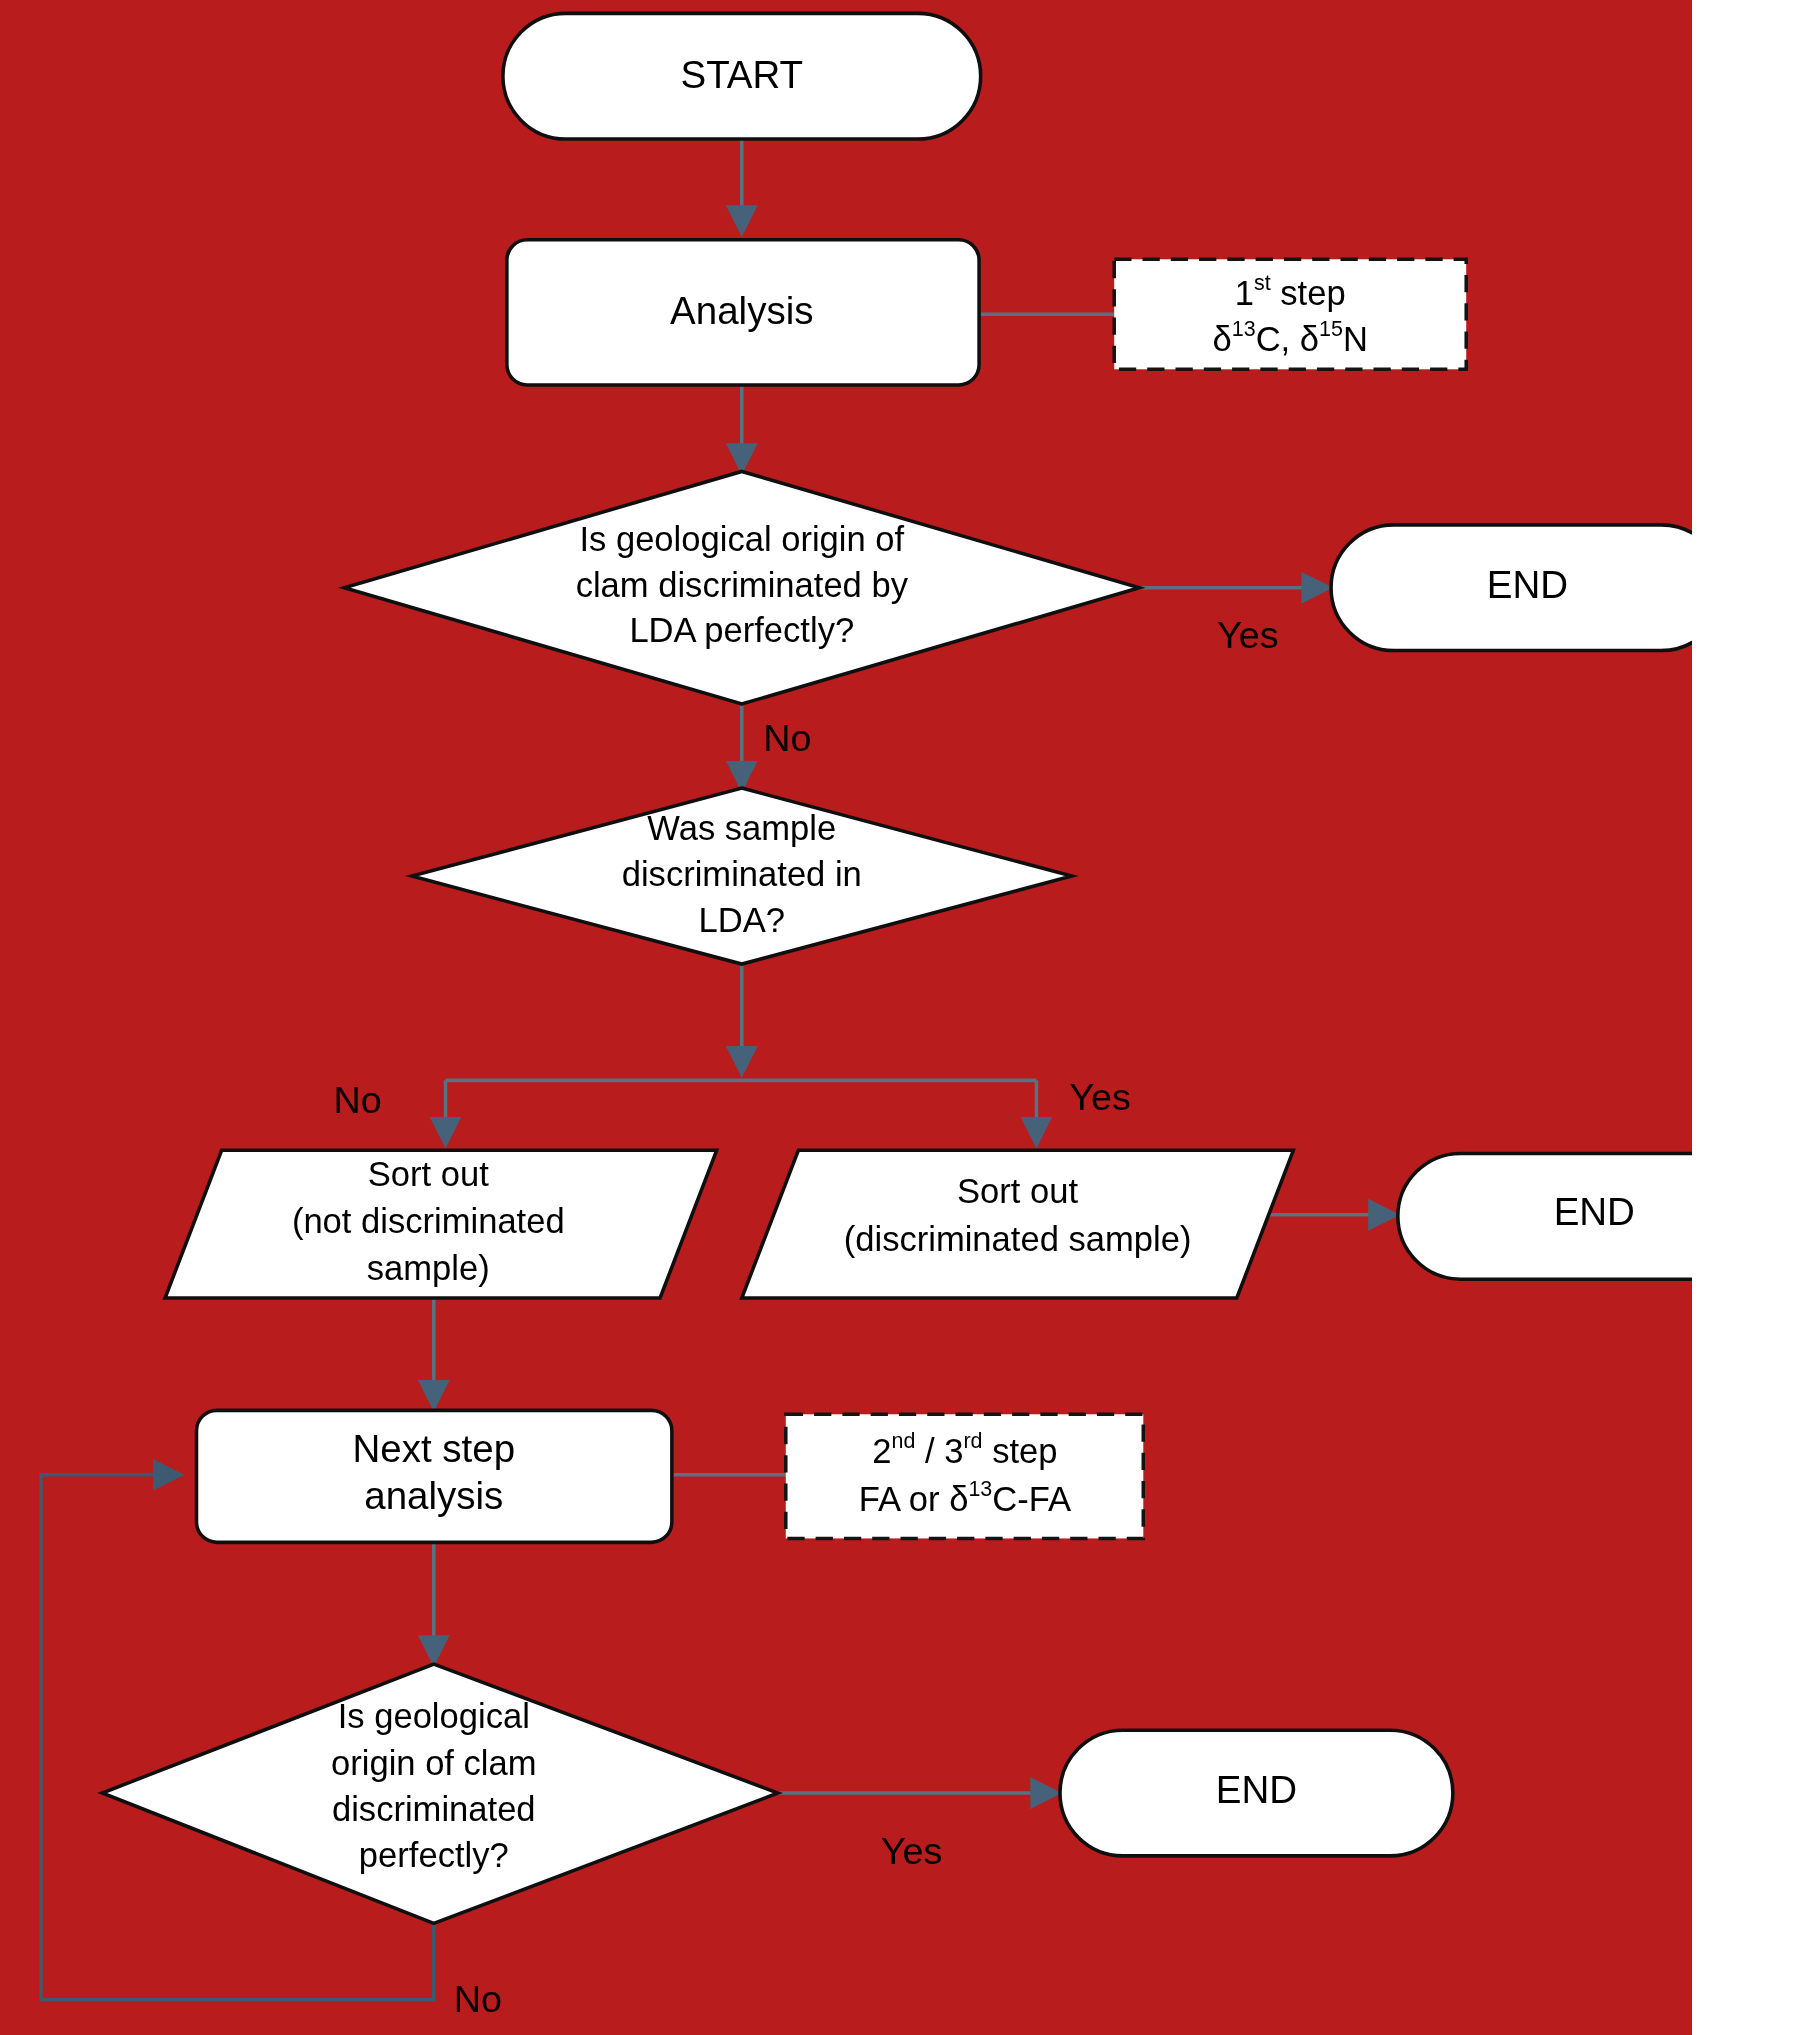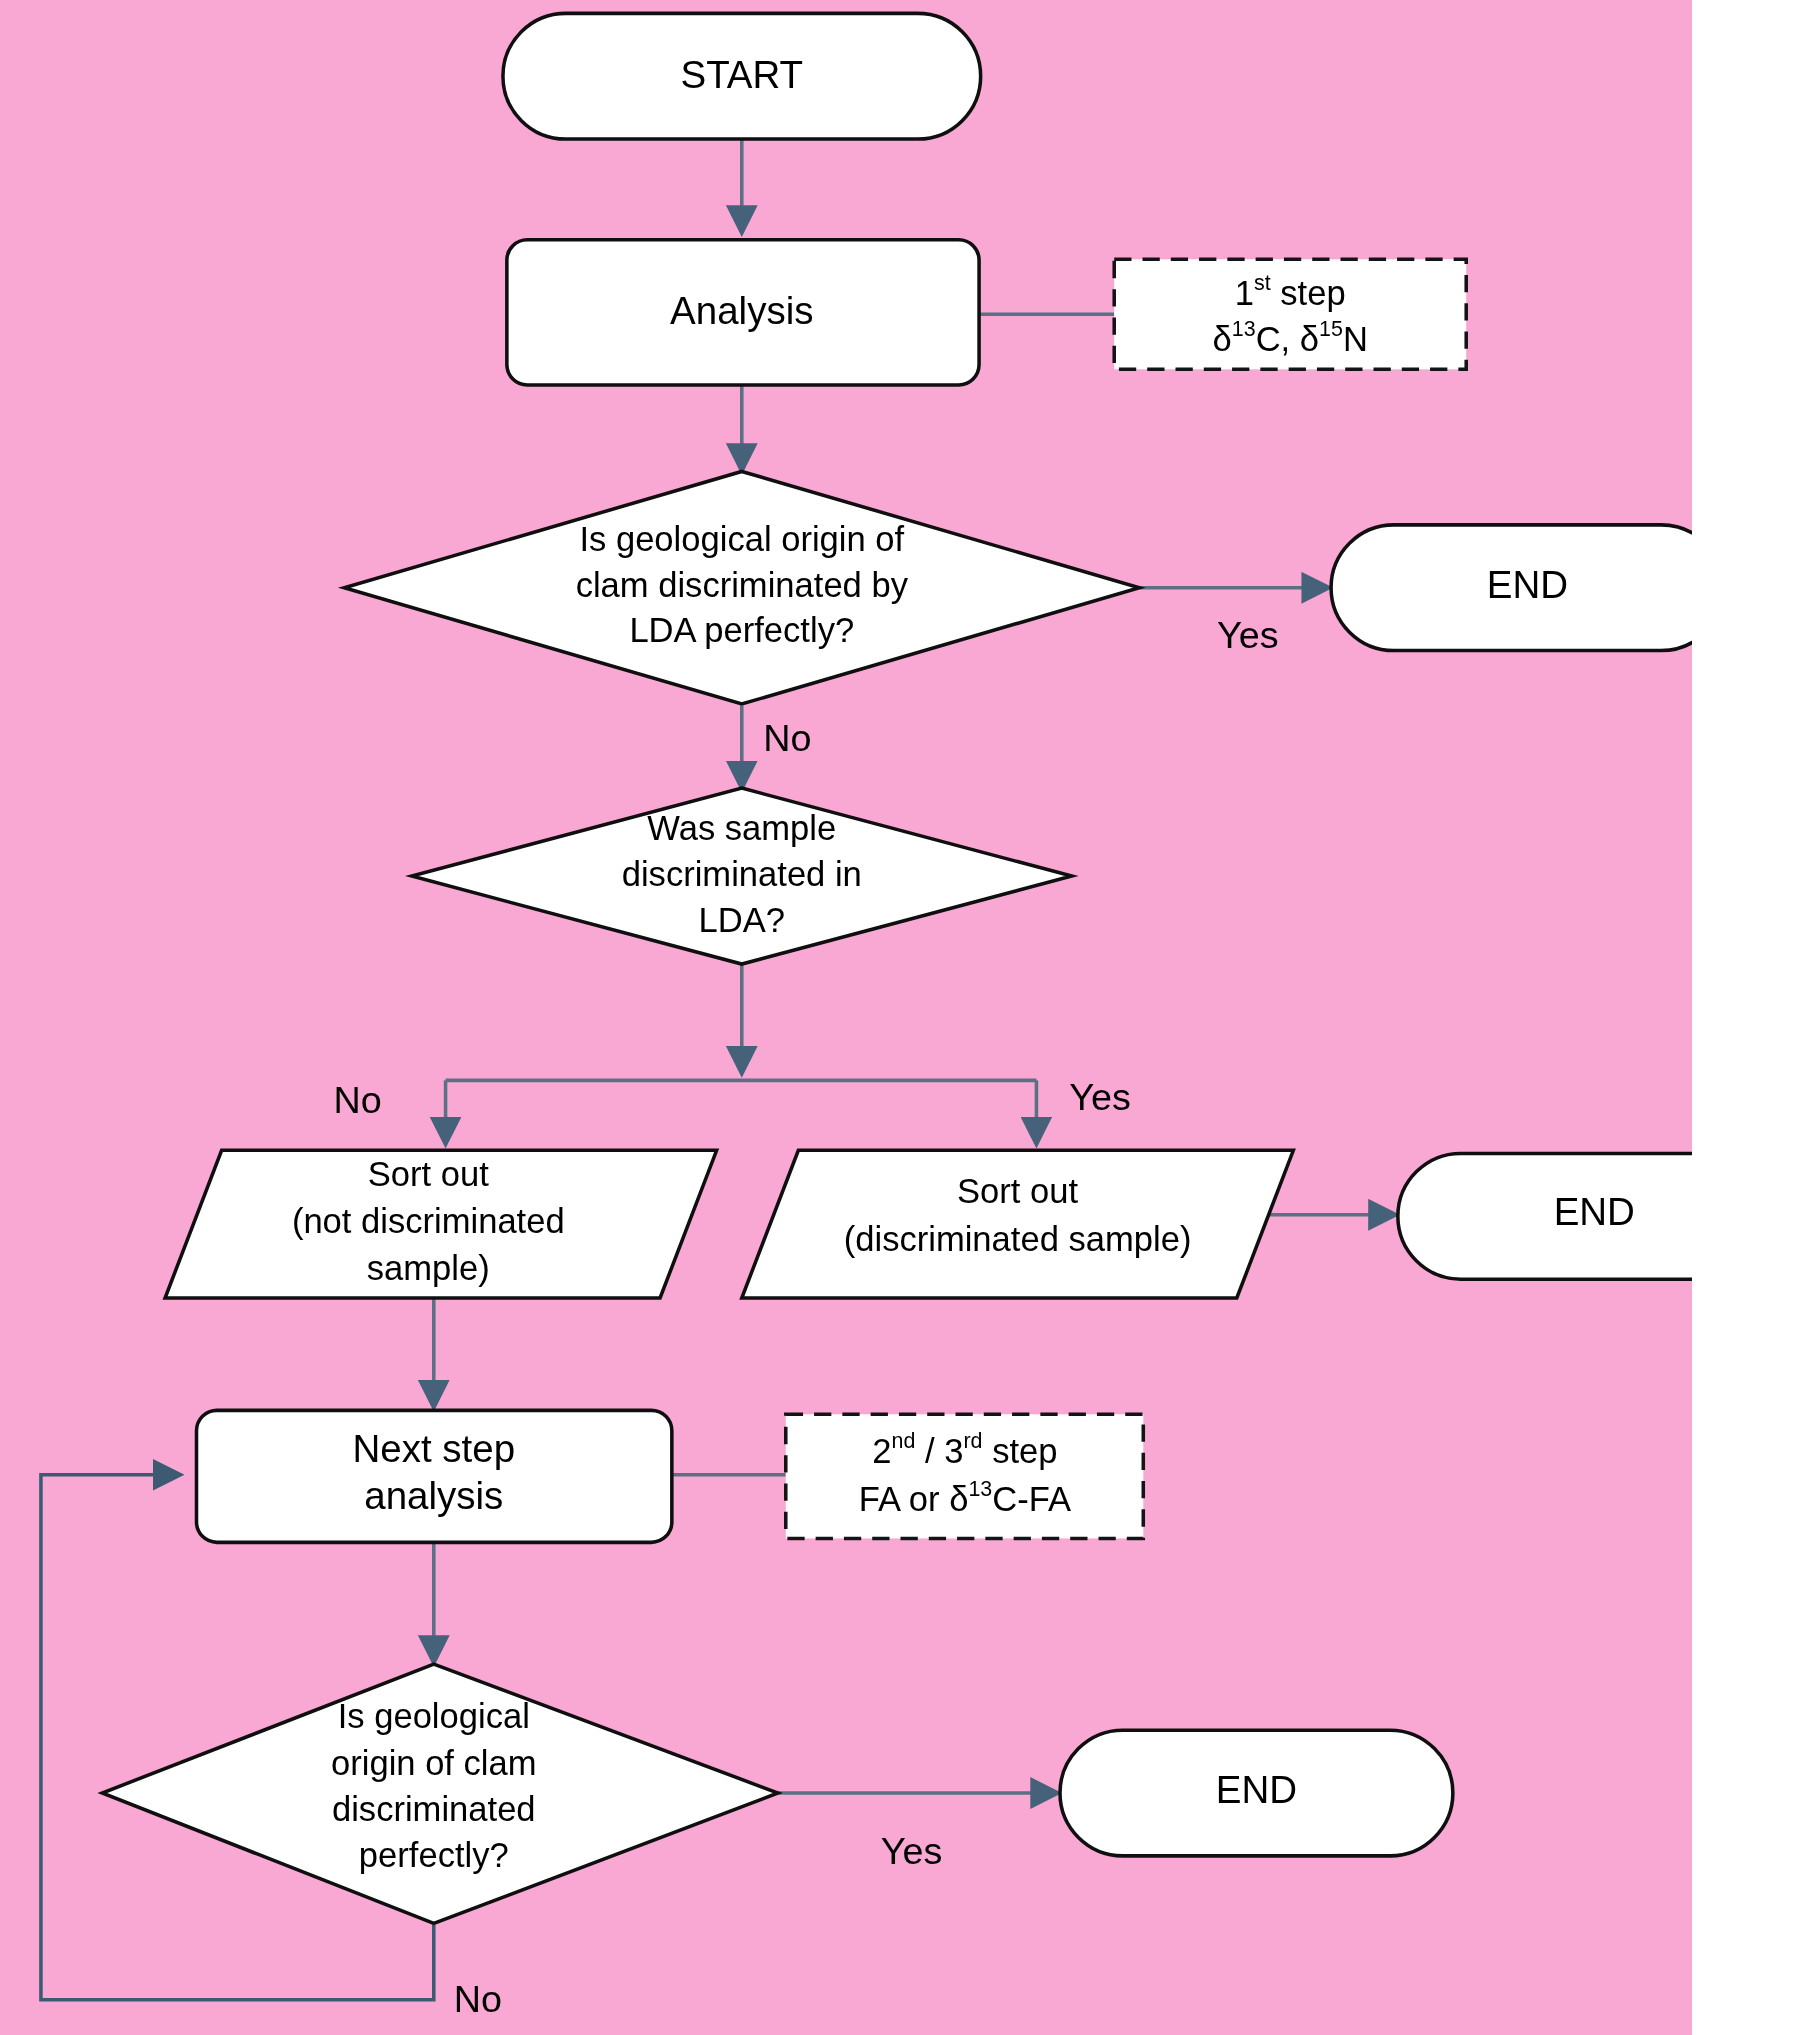--- a/index.html
+++ b/index.html
@@ -7,21 +7,21 @@
     padding: 0;
     background: #ffffff;
   }
   body {
     font-family: "Liberation Sans", sans-serif;
   }
   #flow-wrap {
     position: relative;
     width: 1692px;
     height: 2035px;
-    background: #f9a8d4;
+    background: #b91c1c;
     overflow: hidden;
   }
   svg#flowchart {
     display: block;
     width: 1812px;
     height: 2035px;
   }
   .shape-stroke {
     fill: #ffffff;
     stroke: #0f0f0f;

